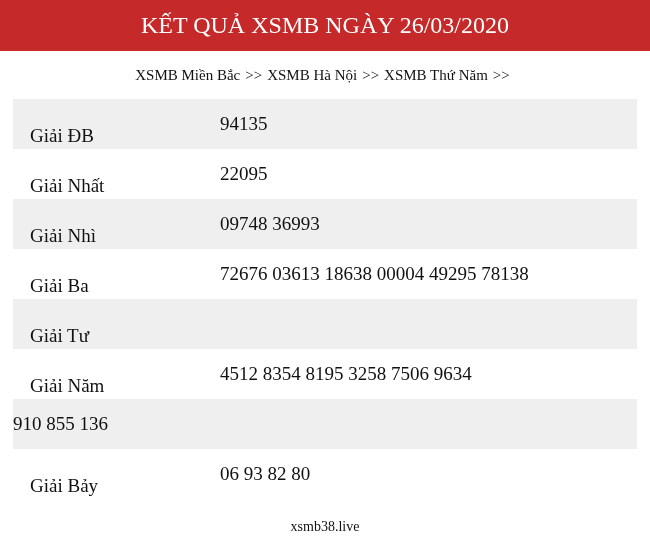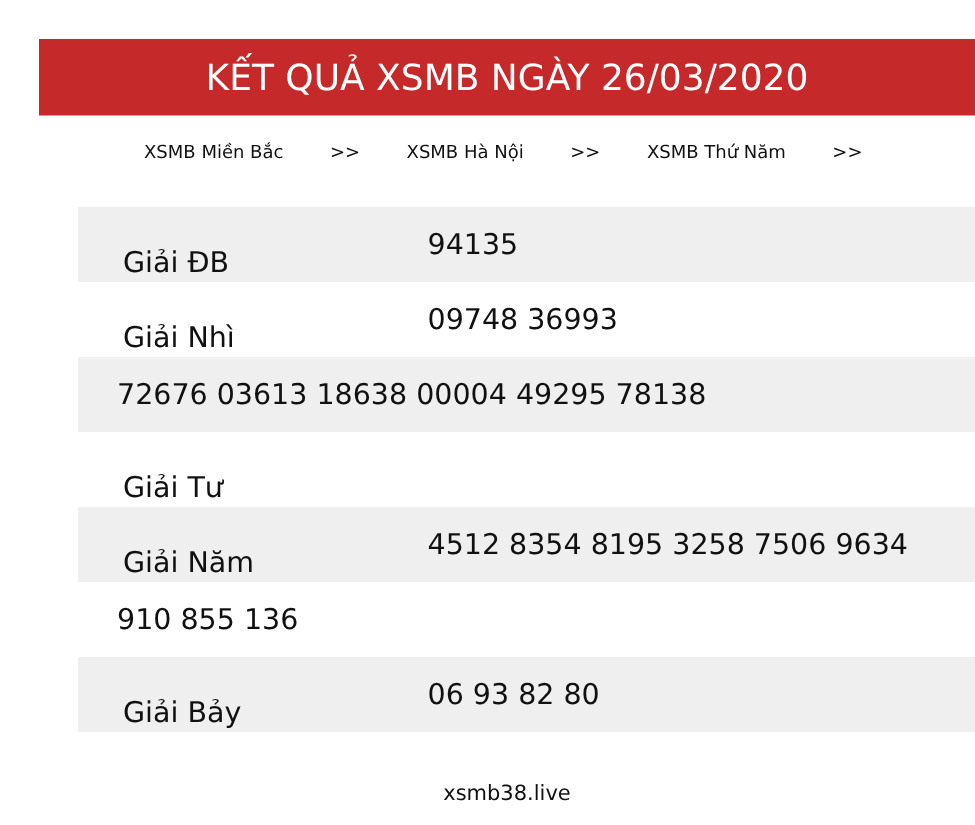--- a/index.html
+++ b/index.html
@@ -1,20 +1,20 @@
 <!DOCTYPE html>
 <html style="--accent: #c52929; --row-alt: #efefef; --text: #111111;"><head>
 <meta charset="utf-8">
 <style>
   :root {
     --accent: #c52929;
     --row-alt: #efefef;
     --text: #111111;
   }
-  * { margin: 0; padding: 13px; box-sizing: border-box; }
+  * { margin: 0; padding: 0; box-sizing: border-box; font-family: Liberation Serif, serif; }
   html, body {
     width: 650px; height: 550px;
     background: #ffffff;
     font-family: "DejaVu Sans", "Liberation Sans", sans-serif;
     color: var(--text);
     overflow: hidden;
   }
   .header {
     height: 51px;
     background: var(--accent);
@@ -27,21 +27,21 @@
     font-size: 24px;
     font-weight: 500;
     letter-spacing: 0;
     white-space: nowrap;
   }
   .breadcrumb {
     height: 48px;
     display: flex;
     align-items: center;
     justify-content: center;
-    font-size: 12px;
+    font-size: 15px;
     white-space: nowrap;
   }
   .breadcrumb .crumb { cursor: pointer; }
   .breadcrumb .sep { margin: 0 5px; }
   .results {
     margin: 0 13px;
     width: 624px;
   }
   .row {
     height: 50px;
@@ -84,24 +84,29 @@
   <span class="crumb">XSMB Thứ Năm</span>
   <span class="sep">&gt;&gt;</span>
 </div>
 
 <div class="results">
   <div class="row">
     <span class="label">Giải ĐB</span>
     <span class="numbers">94135</span>
   </div>
   <div class="row">
+    <span class="label">Giải Nhất</span>
+    <span class="numbers">22095</span>
+  </div>
+  <div class="row">
     <span class="label">Giải Nhì</span>
     <span class="numbers">09748 36993</span>
   </div>
   <div class="row">
+    <span class="label">Giải Ba</span>
     <span class="numbers">72676 03613 18638 00004 49295 78138</span>
   </div>
   <div class="row">
     <span class="label">Giải Tư</span>
   </div>
   <div class="row">
     <span class="label">Giải Năm</span>
     <span class="numbers">4512 8354 8195 3258 7506 9634</span>
   </div>
   <div class="row">

